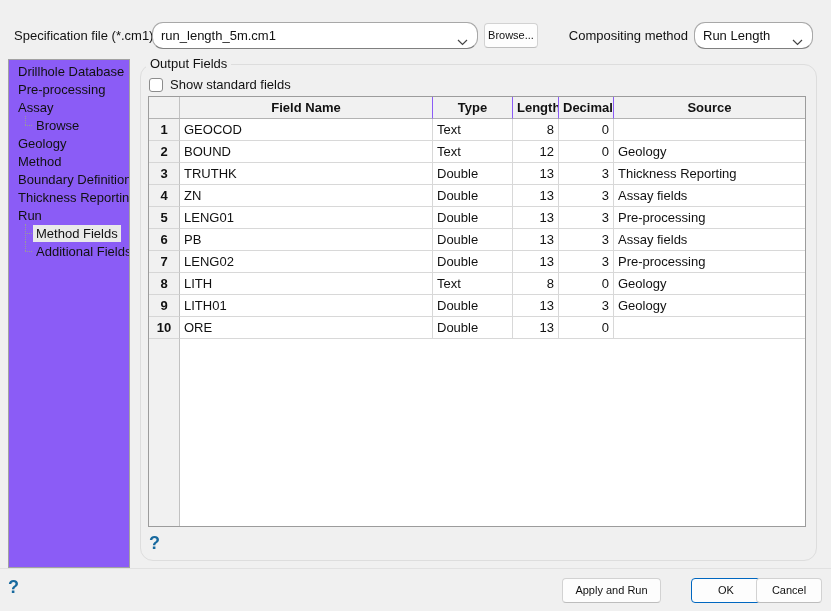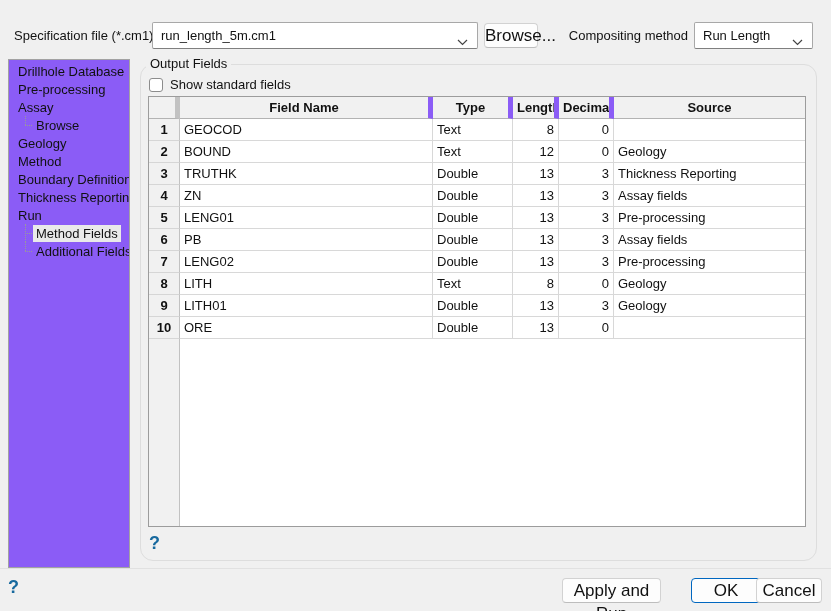--- a/index.html
+++ b/index.html
@@ -18,35 +18,35 @@
     position:relative;
   }
   .abs{position:absolute;}
   .label{line-height:27px;white-space:nowrap;}
 
   
   .combo{
     background:#fff;
     border:1px solid #a8a8a8;
     border-bottom-color:#7f7f7f;
-    border-radius:2px;
+    border-radius:11px;
     display:flex;align-items:center;
     padding:0 24px 0 8px;
     height:27px;
   }
   .combo .value{white-space:nowrap;overflow:hidden;}
   .combo .chev{position:absolute;right:9px;top:11px;}
 
   .btn{
     background:#fdfdfd;
     border:1px solid #d2d2d2;
     border-bottom-color:#bdbdbd;
     border-radius:4px;
     text-align:center;
-    font-size:17px;
+    font-size:11px;
     color:#111;
     line-height:23px;
     height:25px;
   }
   .btn.default{border:1px solid var(--accent);}
 
   
   .tree-panel{
     left:8px;top:59px;width:122px;height:509px;
     background:#8b5cf6;
@@ -109,21 +109,21 @@
   }
   th,td{
     height:22px;line-height:21px;
     padding:0 4px;
     overflow:hidden;white-space:nowrap;
     font-weight:normal;
   }
   thead th{
     background:#f1f1f1;
     font-weight:bold;text-align:center;
-    border-right:5px solid #8b5cf6;
+    border-right:1px solid #8b5cf6;
     border-bottom:1px solid #b3b3b3;
   }
   thead th:first-child{border-right-color:#c2c2c2;}
   thead th:last-child{border-right:none;}
   tbody th{
     background:#f1f1f1;font-weight:bold;text-align:center;
     border-right:1px solid #c2c2c2;
     border-bottom:1px solid #d6d6d6;
   }
   tbody td{

